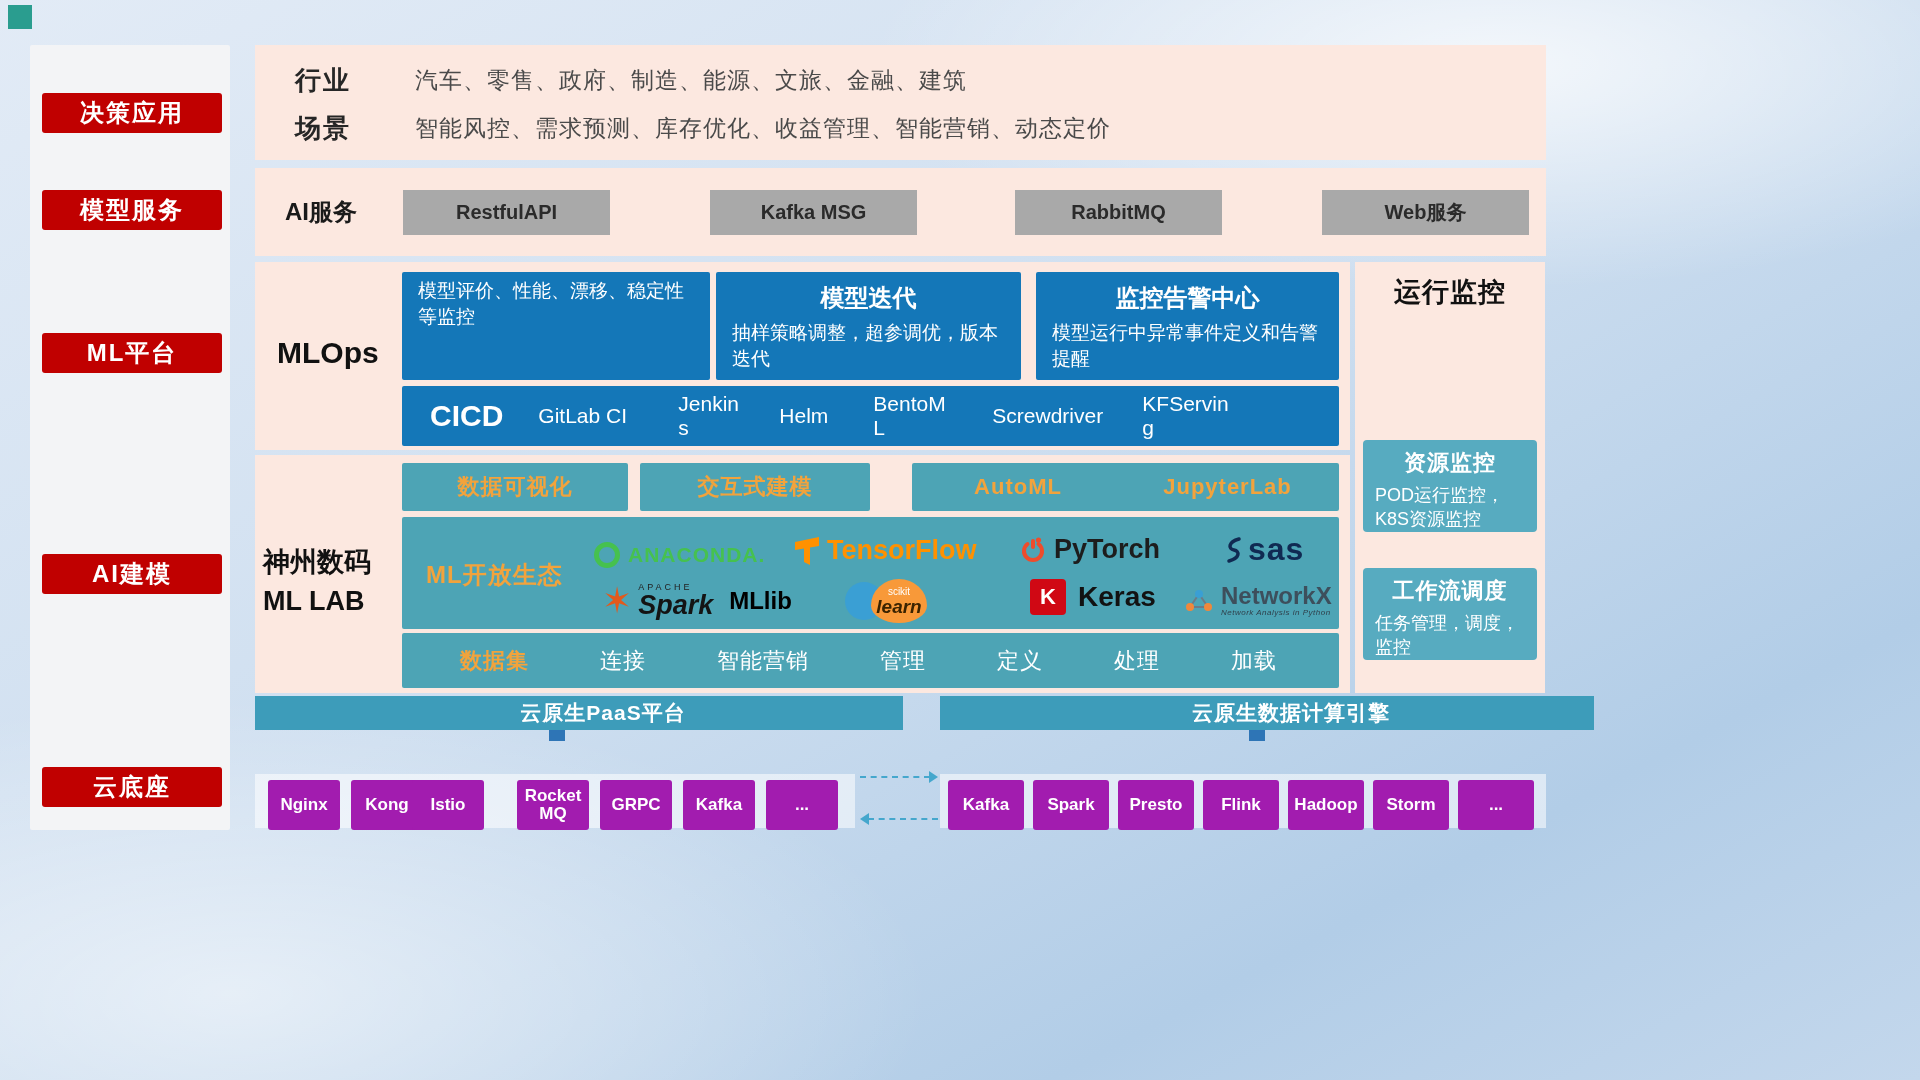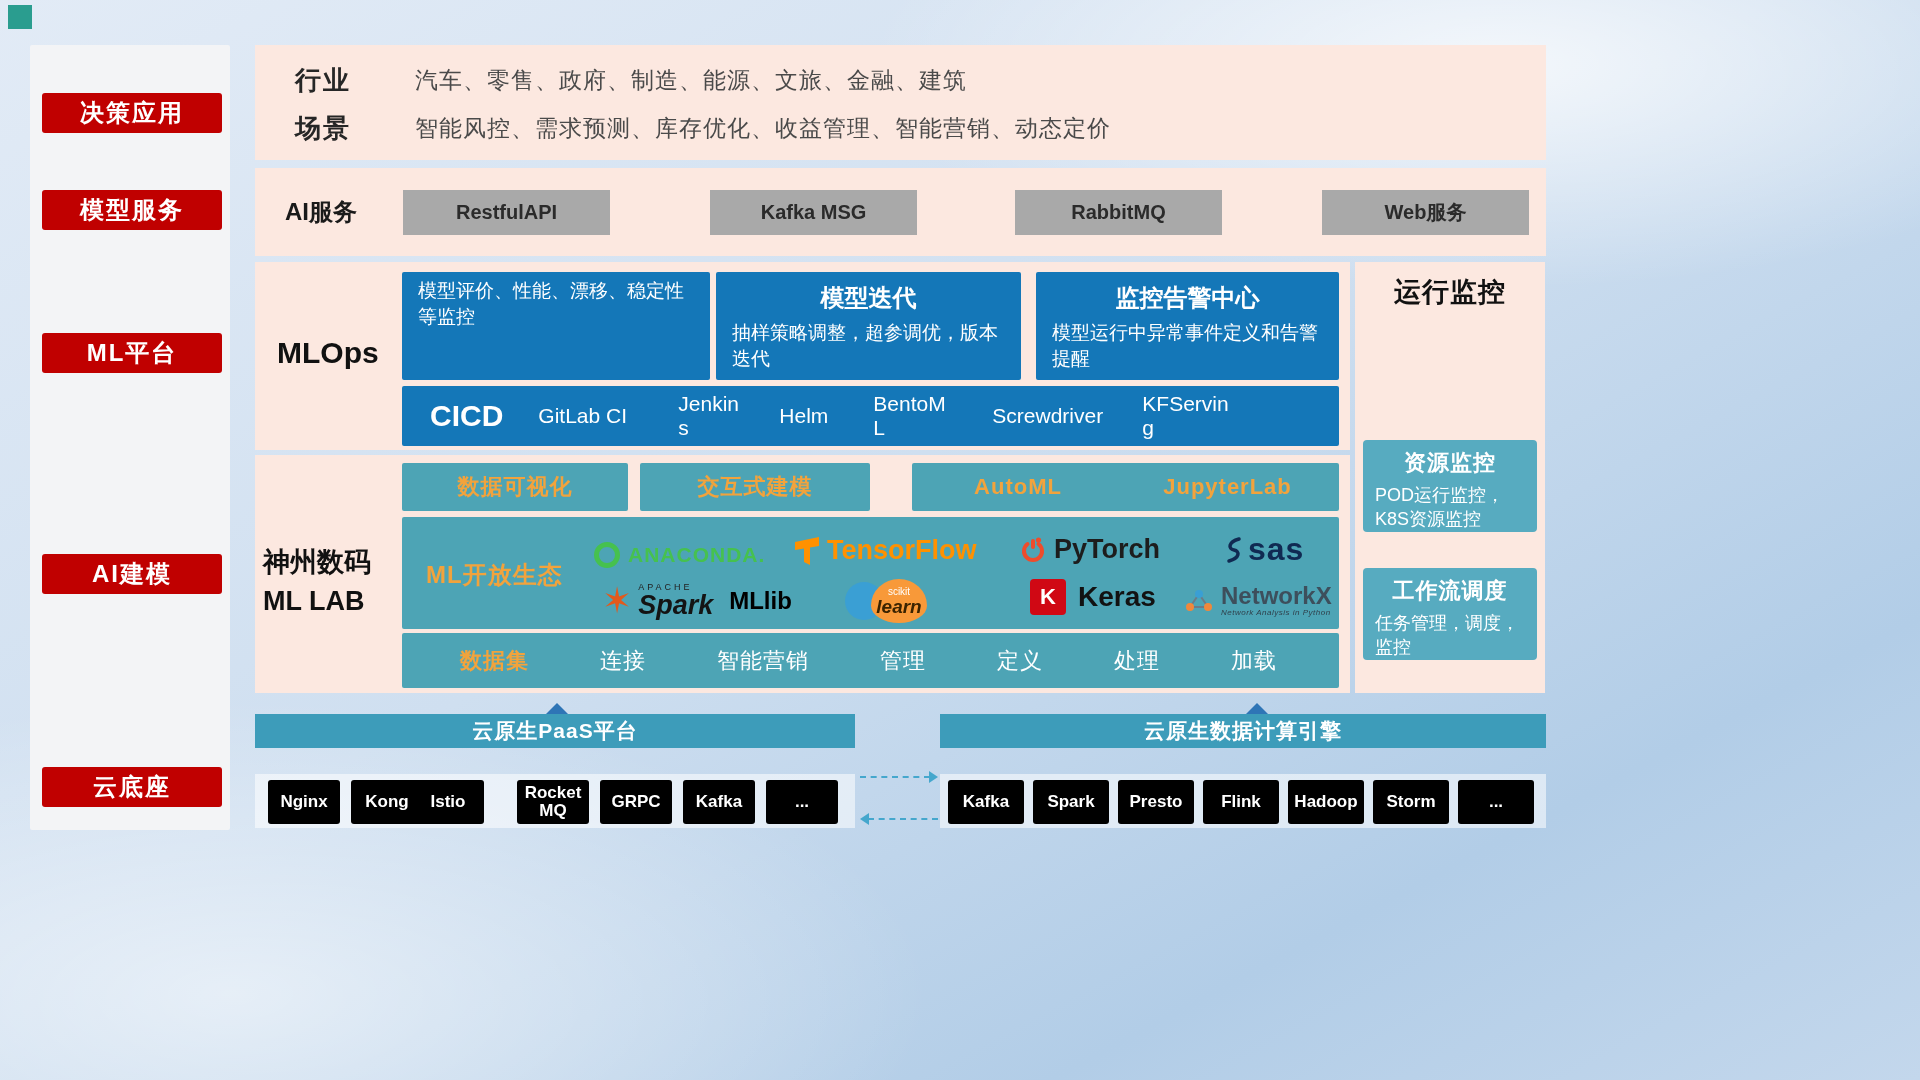--- a/index.html
+++ b/index.html
@@ -96,26 +96,26 @@
 
   
   .monitor-panel{position:absolute;left:1355px;top:262px;width:190px;height:431px;background:#fce8e0;}
   .mp-title{position:absolute;left:0;top:12px;width:100%;text-align:center;font-size:27px;font-weight:bold;color:#111;letter-spacing:1px;}
   .mp-card{position:absolute;left:8px;width:174px;height:92px;background:#57abc0;border-radius:4px;color:#fff;box-sizing:border-box;}
   .mp-card-title{margin-top:8px;text-align:center;font-size:22px;font-weight:bold;letter-spacing:1px;}
   .mp-card-desc{margin-top:5px;padding:0 12px;font-size:18px;line-height:1.35;text-align:left;}
 
   
   .found-header{
-    position:absolute;top:714px;height:34px;background:#3d9cba;color:#fff;font-size:21px;font-weight:bold;
-    display:flex;align-items:center;justify-content:center;letter-spacing:1px;
+    position:absolute;top:696px;height:34px;background:#3d9cba;color:#fff;font-size:21px;font-weight:bold;
+    display:flex;align-items:center;justify-content:center;letter-spacing:1px;padding-left:48px;
   }
   .found-strip{position:absolute;top:774px;height:54px;background:rgba(255,255,255,.55);}
   .tech-btn{
-    position:absolute;top:780px;height:44px;background:#000000;color:#fff;font-size:17px;font-weight:bold;
+    position:absolute;top:780px;height:50px;background:#a21caf;color:#fff;font-size:17px;font-weight:bold;
     display:flex;align-items:center;justify-content:center;text-align:center;border-radius:3px;
     line-height:1.05;word-break:break-all;padding:0 2px;box-sizing:border-box;
   }
 
   
   .up-arrow{position:absolute;width:42px;}
   .ua-head{width:0;height:0;border-left:21px solid transparent;border-right:21px solid transparent;border-bottom:21px solid #2e75b6;}
   .ua-stem{width:16px;height:17px;background:#2e75b6;margin:0 auto;}
   .dash-line{position:absolute;width:70px;border-top:2px dashed #45a7cd;}
   .arrow-head-right{position:absolute;width:0;height:0;border-left:9px solid #45a7cd;border-top:6px solid transparent;border-bottom:6px solid transparent;}

